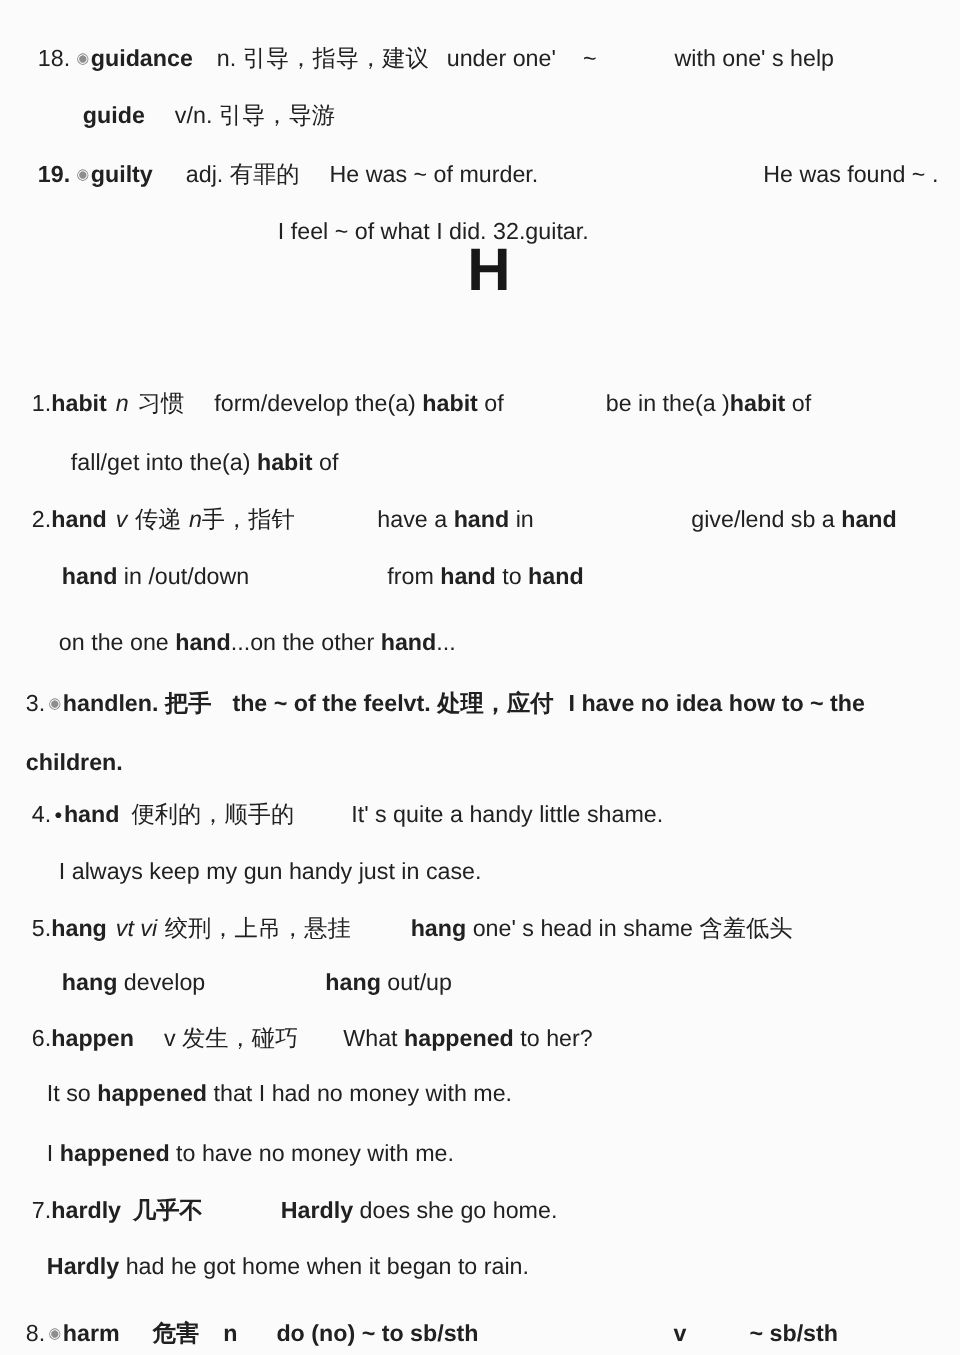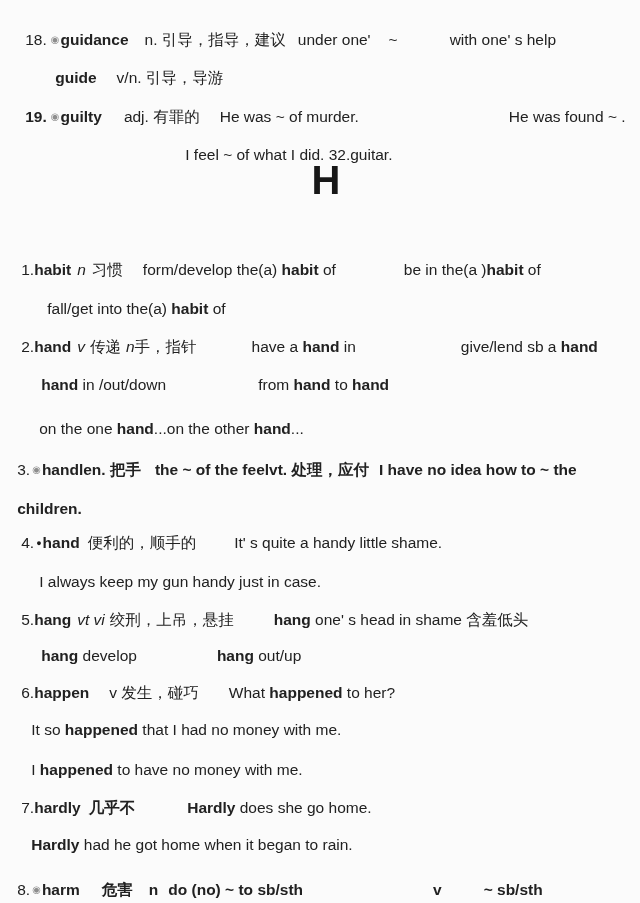--- a/index.html
+++ b/index.html
@@ -105,16 +105,16 @@
 
   <div class="line" style="top:778px; left:4px">
     <span>7.</span><span class="b">hardly</span><span class="b" style="margin-left:8px">几乎不</span><span class="b" style="margin-left:52px">Hardly</span><span> does she go home.</span>
   </div>
 
   <div class="line" style="top:815px; left:14px">
     <span class="b">Hardly</span><span> had he got home when it began to rain.</span>
   </div>
 
   <div class="line" style="top:860px; left:0px">
-    <span>8.</span><span class="mk" style="margin-left:2px">◉</span><span class="b">harm</span><span class="b" style="margin-left:22px">危害</span><span class="b" style="margin-left:16px">n</span><span class="b" style="margin-left:10px">do (no) ~ to sb/sth</span><span class="b" style="margin-left:130px">v</span><span class="b" style="margin-left:42px">~ sb/sth</span>
+    <span>8.</span><span class="mk" style="margin-left:2px">◉</span><span class="b">harm</span><span class="b" style="margin-left:22px">危害</span><span class="b" style="margin-left:16px">n</span><span class="b" style="margin-left:26px">do (no) ~ to sb/sth</span><span class="b" style="margin-left:130px">v</span><span class="b" style="margin-left:42px">~ sb/sth</span>
   </div>
 
 </div>
 
 </body></html>

